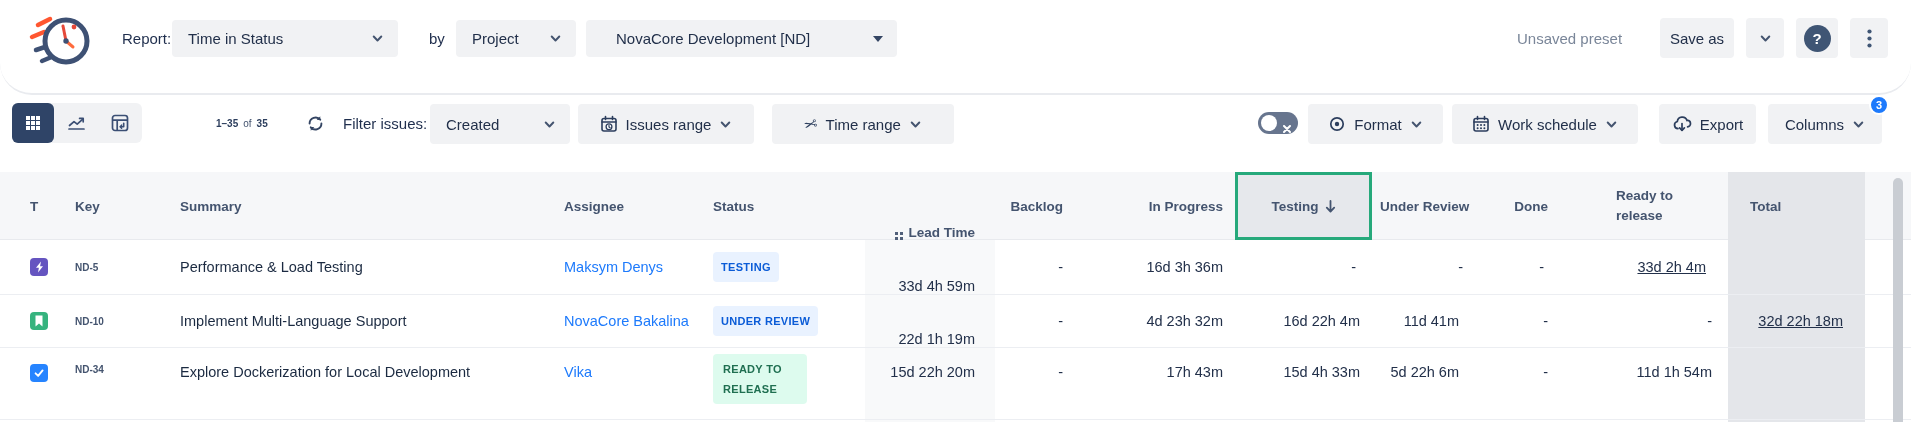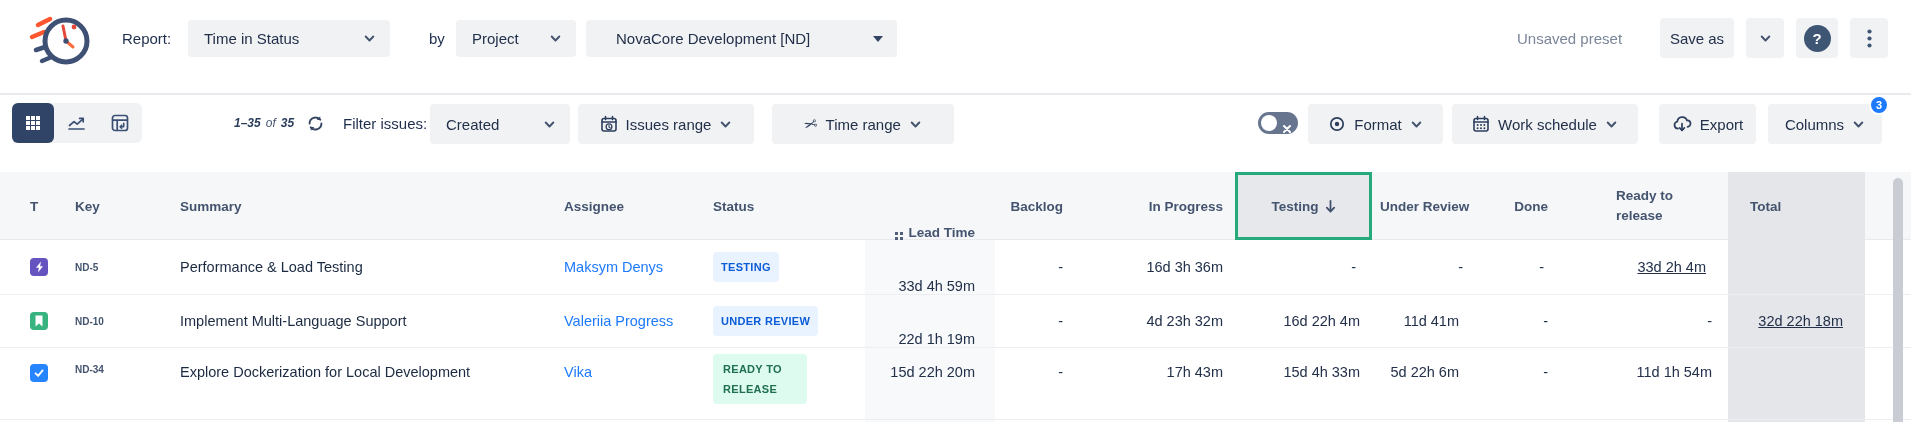--- a/index.html
+++ b/index.html
@@ -4,21 +4,21 @@
 <style>
   * { margin:0; padding:0; box-sizing:border-box; }
   html,body { background:#fff; }
   .screen{
     position:relative; width:1911px; height:422px; overflow:hidden;
     font-family:"Liberation Sans","DejaVu Sans",sans-serif;
     color:#22304a; background:#fff;
     --cols: 75px 103px 384px 138px 165px 130px 80px 160px 137px 103px 85px 168px 137px 46px;
   }
   
-  .topbar{ position:absolute; left:0; top:0; width:100%; height:95px; border-bottom:2px solid #e9ebef; }
+  .topbar{ position:absolute; left:0; top:0; width:100%; height:95px; border-bottom:2px solid #e9ebef;border-radius:32px; }
   .abs{ position:absolute; }
   .vcenter{ display:flex; align-items:center; }
   .lbl{ font-size:15px; color:#1f2e4d; }
   .muted{ color:#7a8699; }
   .btn, .dd{
     background:#f1f2f4; border-radius:4px; display:flex; align-items:center;
     font-size:15px; color:#22304a; cursor:pointer;
   }
   .dd{ justify-content:space-between; padding:0 14px 0 16px; height:37px; }
   .btn{ justify-content:center; gap:8px; height:40px; }
@@ -85,21 +85,21 @@
       <line x1="16" y1="56" x2="28" y2="51" stroke="#3e5174" stroke-width="4.5" stroke-linecap="round"></line>
       <circle cx="40" cy="36" r="21" fill="#fff" stroke="#3e5174" stroke-width="5"></circle>
       <line x1="40" y1="36" x2="37" y2="21" stroke="#e5493a" stroke-width="3" stroke-linecap="round"></line>
       <line x1="40" y1="36" x2="47" y2="42" stroke="#ff6b3d" stroke-width="3" stroke-linecap="round"></line>
       <circle cx="48" cy="22" r="2.4" fill="#e5493a"></circle>
       <circle cx="40" cy="36" r="2.7" fill="#3e5174"></circle>
     </svg>
 
     <div class="abs vcenter lbl" style="left:122px;top:0;height:76px;">Report:</div>
 
-    <div class="abs dd" style="left:188px;top:20px;width:202px;align-items:center;">
+    <div class="abs dd" style="left:172px;top:20px;width:226px;align-items:center;">
       <span>Time in Status</span>
       <span class="chev">
         <svg width="13" height="13" viewBox="0 0 12 12">
             <path d="M2.5 4.2 6 7.8 9.5 4.2" stroke="#44546f" stroke-width="1.8" fill="none" stroke-linecap="round" stroke-linejoin="round"></path>
           </svg>
       </span>
     </div>
 
     <div class="abs vcenter lbl" style="left:429px;top:0;height:76px;">by</div>
 
@@ -175,21 +175,21 @@
       <div class="sw-btn">
         <svg width="18" height="18" viewBox="0 0 18 18">
           <rect x="1.5" y="1.5" width="15" height="15" rx="2.5" stroke="#3b4f74" stroke-width="1.7" fill="none"></rect>
           <path d="M1.5 6.2h15M6.2 6.2v10.3" stroke="#3b4f74" stroke-width="1.7"></path>
           <path d="M12.7 9.3v3.4h-3.2" stroke="#3b4f74" stroke-width="1.6" fill="none" stroke-linecap="round" stroke-linejoin="round"></path>
           <path d="M10.6 11.2l-1.4 1.5 1.4 1.5" stroke="#3b4f74" stroke-width="1.6" fill="none" stroke-linecap="round" stroke-linejoin="round"></path>
         </svg>
       </div>
     </div>
 
-    <div class="abs vcenter cnt" style="left:234px;top:0;height:40px;font-size:12px;gap:5px;font-style:italic;">
+    <div class="abs vcenter cnt" style="left:216px;top:0;height:40px;font-size:10px;gap:5px;">
       <b>1–35</b>
       <span>of</span>
       <b>35</b>
     </div>
 
     <div class="abs vcenter" style="left:306px;top:0;height:40px;">
       <svg width="19" height="19" viewBox="0 0 18 18">
         <path d="M14.6 9a5.7 5.7 0 0 1-10.1 3.6" stroke="#344563" stroke-width="1.8" fill="none" stroke-linecap="round"></path>
         <path d="M3.4 9a5.7 5.7 0 0 1 10.1-3.6" stroke="#344563" stroke-width="1.8" fill="none" stroke-linecap="round"></path>
         <path d="M13.5 2.2v3.4h-3.4z" fill="#344563"></path>
@@ -364,21 +364,21 @@
     <div class="td al pl30 c-type">
       <span class="type-icon t-book">
         <svg width="10" height="12" viewBox="0 0 10 12">
             <path d="M1.5.5h7v11L5 8.6 1.5 11.5z" fill="#fff"></path>
           </svg>
       </span>
     </div>
     <div class="td al key">ND-10</div>
     <div class="td al pl2 summary">Implement Multi-Language Support</div>
     <div class="td al pl2">
-        <span class="link">Valeriia Progress</span>
+        <span class="link">NovaCore Bakalina</span>
       </div>
     <div class="td al pl13 c-status">
         <span class="badge badge-blue">UNDER REVIEW</span>
       </div>
     <div class="td ar pr20">22d 1h 19m</div>
     <div class="td ar pr12">-</div>
     <div class="td ar pr12">4d 23h 32m</div>
     <div class="td ar pr12">16d 22h 4m</div>
     <div class="td ar pr16">11d 41m</div>
     <div class="td ar pr12">-</div>

